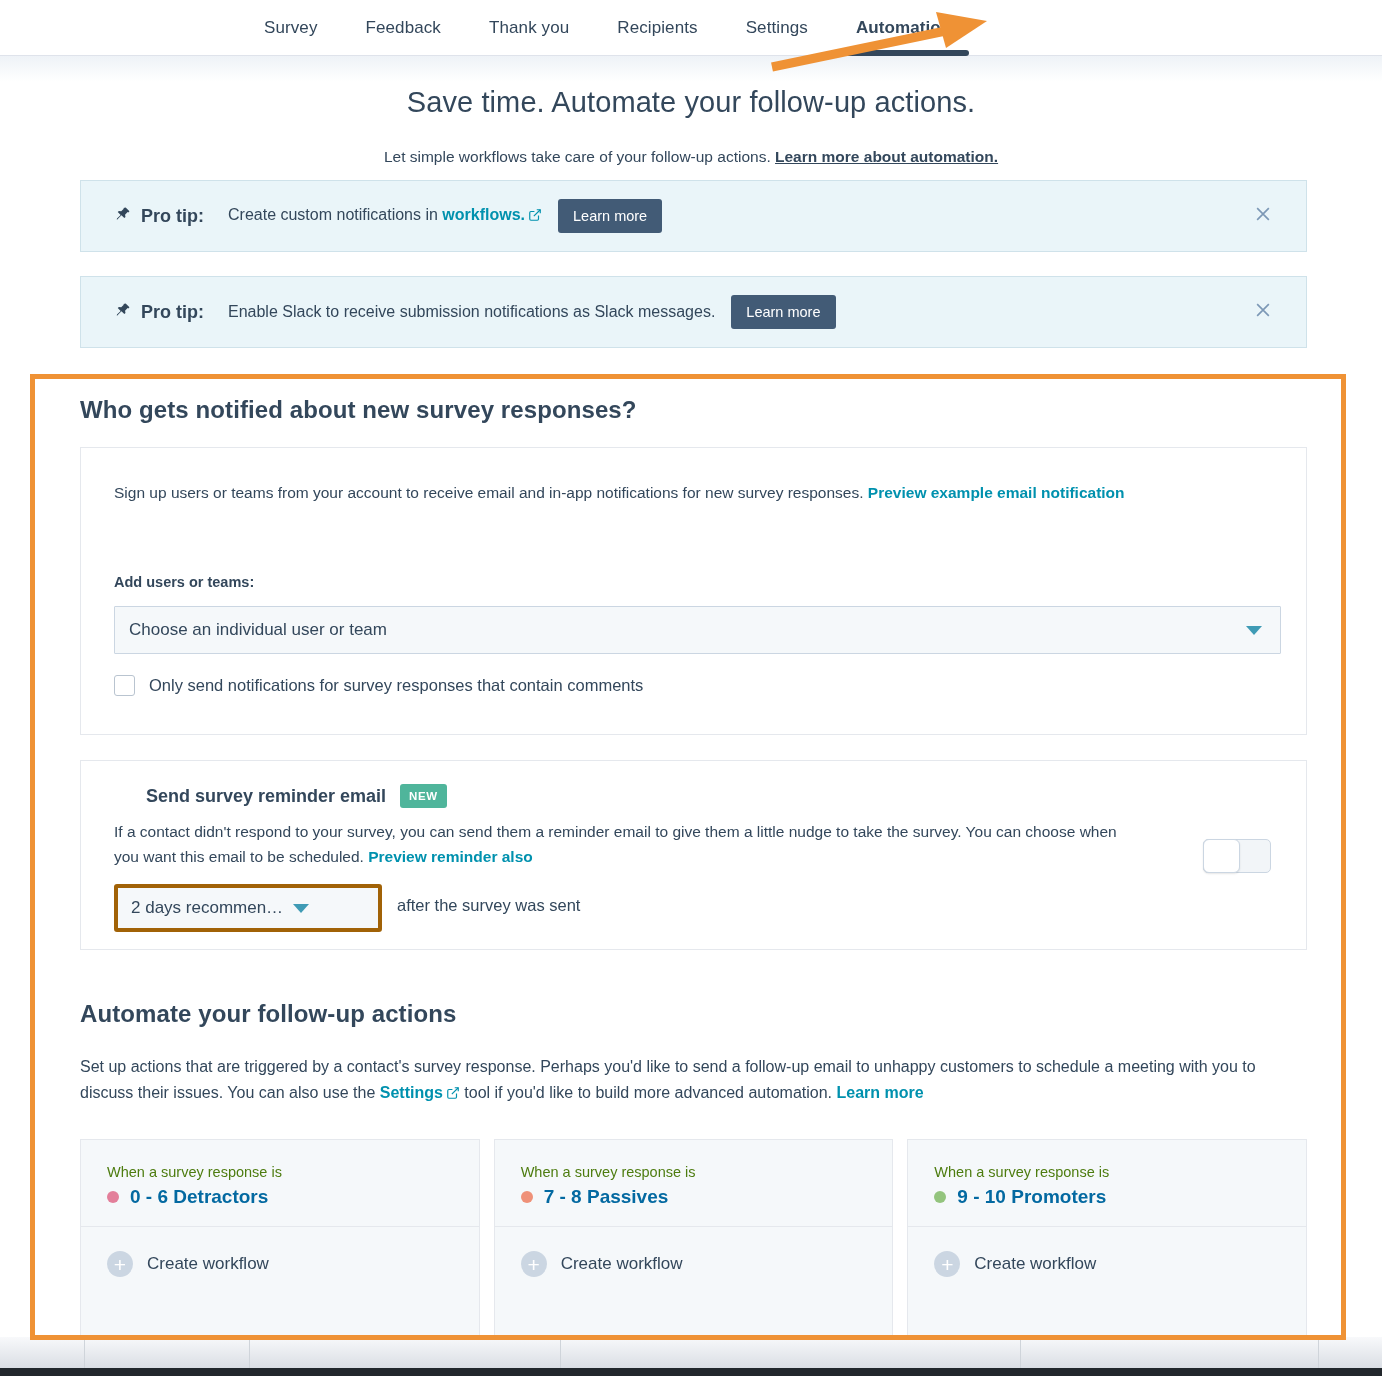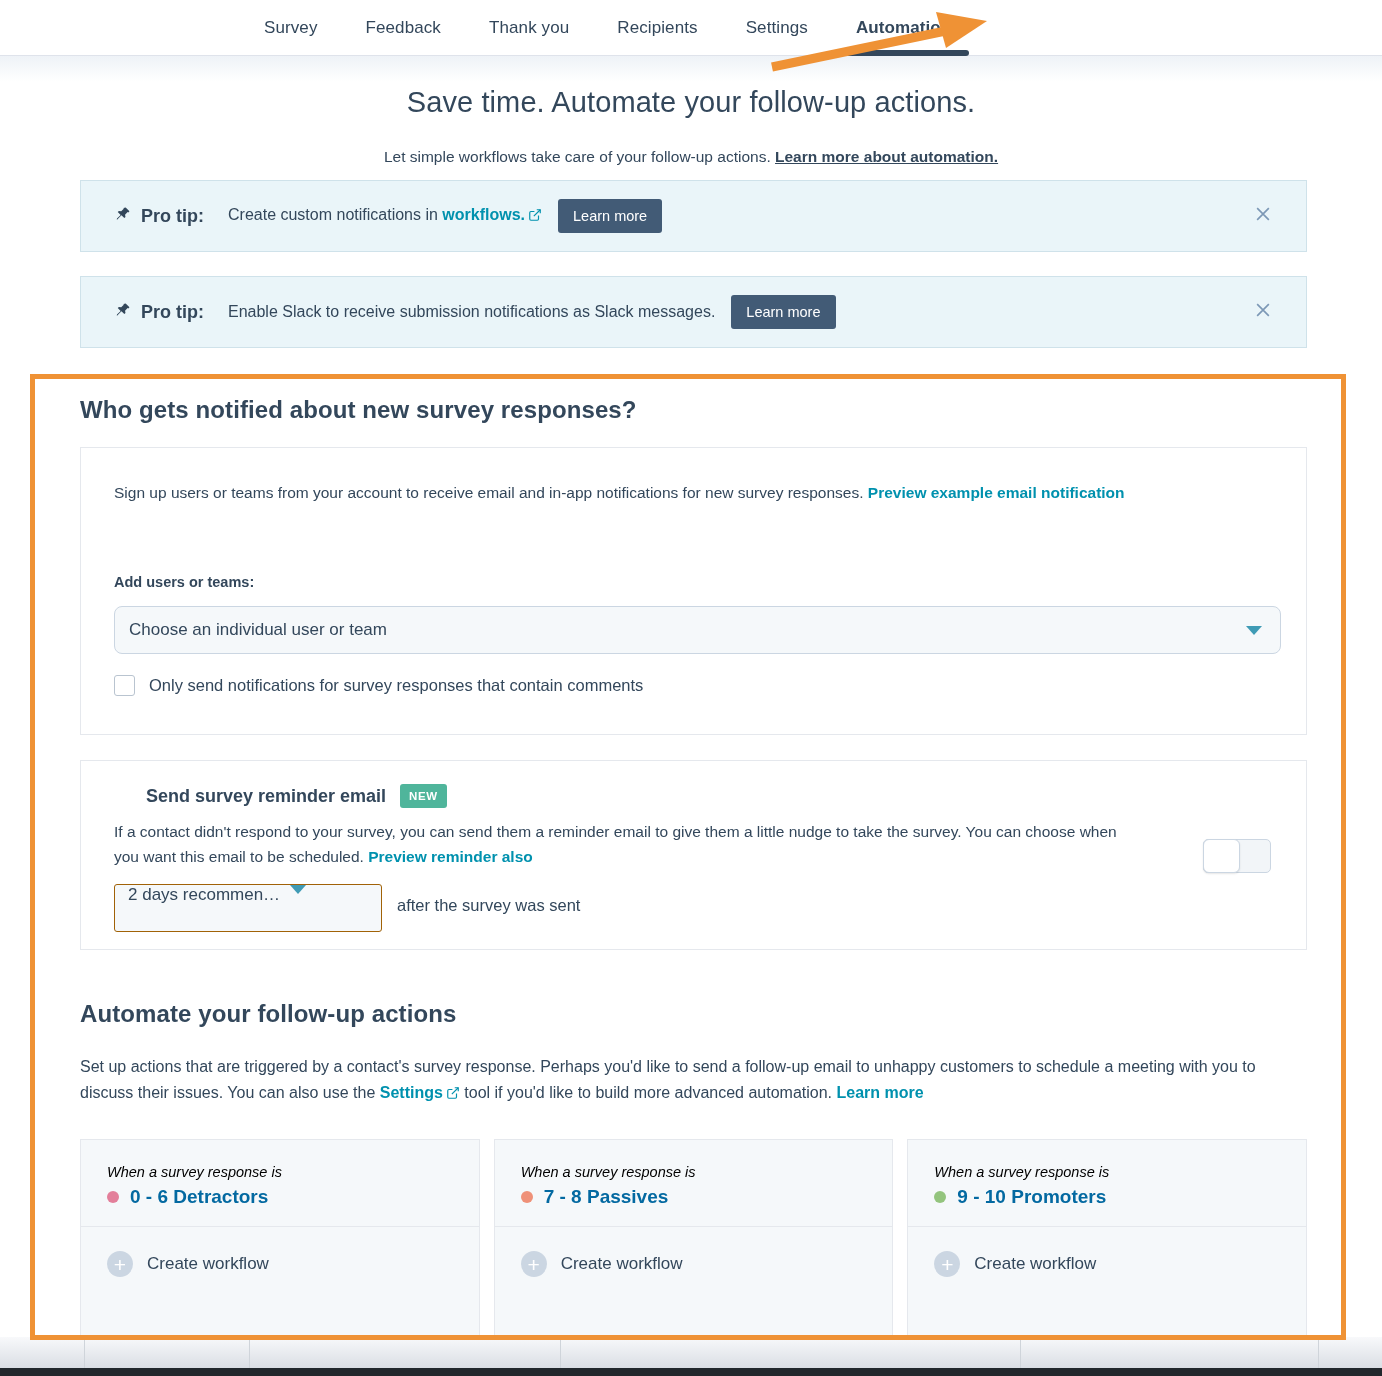--- a/index.html
+++ b/index.html
@@ -144,21 +144,21 @@
 
   .field-label {
     position: absolute; left: 33px; top: 126px;
     font-size: 14.5px; font-weight: 700; color: #33475b;
   }
   .select-box {
     position: absolute; left: 33px; top: 158px;
     width: 1167px; height: 48px;
     background: #f5f8fa;
     border: 1px solid #cbd6e2;
-    border-radius: 8px;
+    border-radius: 1px;
     display: flex; align-items: center;
     cursor: pointer;
   }
   .select-box .val {
     margin-left: 14px; font-size: 17px; color: #33475b;
   }
   .caret {
     margin-left: auto; margin-right: 18px;
     width: 0; height: 0;
     border-left: 8px solid transparent;
@@ -195,22 +195,22 @@
     padding: 6px 9px; border-radius: 3px;
   }
   .rem-body {
     position: absolute; left: 33px; top: 58px; width: 1010px;
     font-size: 15.5px; color: #33475b; line-height: 1.62;
   }
   .rem-body a { color: #0091ae; font-weight: 700; text-decoration: none; }
   .rem-select {
     position: absolute; left: 33px; top: 123px;
     width: 268px; height: 48px;
-    background: #f5f8fa; border: 1px solid #a16207; border-radius: 3px;
-    display: flex; align-items: flex-start; cursor: pointer;
+    background: #f5f8fa; border: 4px solid #a16207; border-radius: 3px;
+    display: flex; align-items: center; cursor: pointer;
   }
   .rem-select .val { margin-left: 13px; font-size: 17px; color: #33475b; }
   .rem-select .caret { margin-left: 10px; margin-right: 0; }
   .rem-after {
     position: absolute; left: 316px; top: 135px;
     font-size: 16.5px; color: #33475b;
   }
   .toggle {
     position: absolute; right: 35px; top: 78px;
     width: 68px; height: 34px;
@@ -245,23 +245,22 @@
     flex: 1;
     background: #f5f8fa;
     border: 1px solid #e5e8ed;
     display: flex; flex-direction: column;
   }
   .wf-head {
     padding: 24px 0 18px 26px;
     border-bottom: 1px solid #e5e8ed;
   }
   .wf-when {
-    font-size: 14.5px; color: #000000;
+    font-size: 14.5px; color: #4d7c0f;
     margin-bottom: 6px;
-    font-style: italic;
   }
   .wf-score {
     display: flex; align-items: center;
     font-size: 19px; font-weight: 700; color: #0369a1;
   }
   .dot {
     width: 12px; height: 12px; border-radius: 50%;
     margin-right: 11px; flex: none;
   }
   .wf-body {

